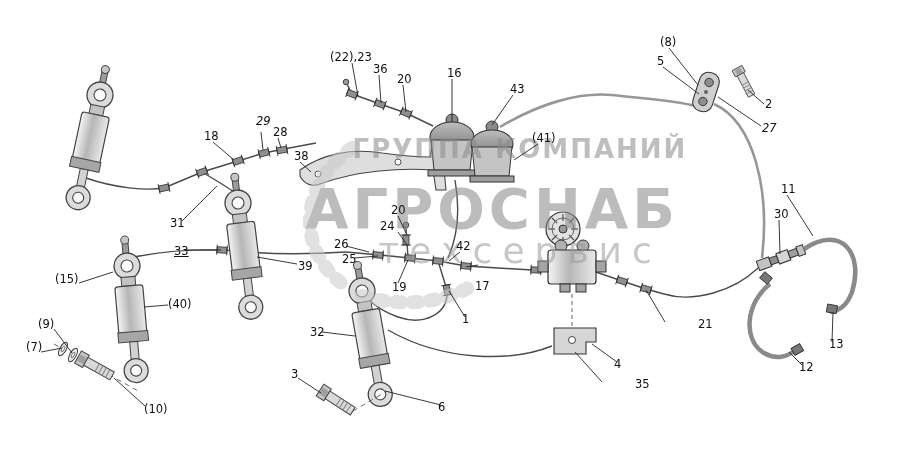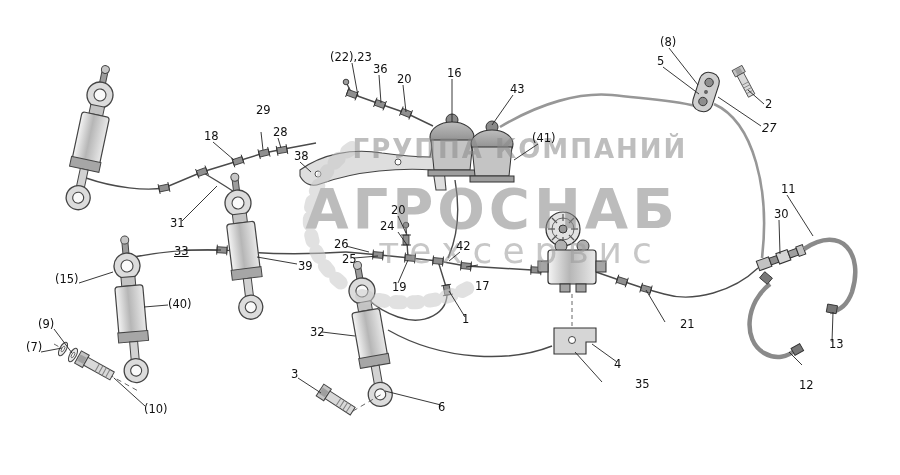--- a/index.html
+++ b/index.html
@@ -265,39 +265,39 @@
       <span class="part-label" style="left: 373px; top: 63px;">36</span>
       <span class="part-label" style="left: 397px; top: 73px;">20</span>
       <span class="part-label" style="left: 447px; top: 67px;">16</span>
       <span class="part-label" style="left: 510px; top: 83px;">43</span>
       <span class="part-label" style="left: 532px; top: 132px;">(41)</span>
       <span class="part-label" style="left: 660px; top: 36px;">(8)</span>
       <span class="part-label" style="left: 657px; top: 55px;">5</span>
       <span class="part-label" style="left: 765px; top: 98px;">2</span>
       <span class="part-label" style="left: 762px; top: 122px; font-style: italic;">27</span>
       <span class="part-label" style="left: 204px; top: 130px;">18</span>
-      <span class="part-label" style="left: 256px; top: 104px;">29</span>
+      <span class="part-label" style="left: 256px; top: 115px; font-style: italic;">29</span>
       <span class="part-label" style="left: 273px; top: 126px;">28</span>
       <span class="part-label" style="left: 294px; top: 150px;">38</span>
       <span class="part-label" style="left: 170px; top: 217px;">31</span>
       <span class="part-label" style="left: 174px; top: 245px; text-decoration: underline;">33</span>
       <span class="part-label" style="left: 298px; top: 260px;">39</span>
       <span class="part-label" style="left: 391px; top: 204px;">20</span>
       <span class="part-label" style="left: 380px; top: 220px;">24</span>
       <span class="part-label" style="left: 334px; top: 238px;">26</span>
       <span class="part-label" style="left: 342px; top: 253px;">25</span>
       <span class="part-label" style="left: 392px; top: 281px;">19</span>
       <span class="part-label" style="left: 456px; top: 240px;">42</span>
       <span class="part-label" style="left: 475px; top: 268px; margin-top: 12px;">17</span>
       <span class="part-label" style="left: 462px; top: 313px;">1</span>
       <span class="part-label" style="left: 781px; top: 183px;">11</span>
       <span class="part-label" style="left: 774px; top: 208px;">30</span>
-      <span class="part-label" style="left: 680px; top: 318px;">21</span>
+      <span class="part-label" style="left: 698px; top: 318px;">21</span>
       <span class="part-label" style="left: 829px; top: 338px;">13</span>
-      <span class="part-label" style="left: 799px; top: 379px;">12</span>
+      <span class="part-label" style="left: 799px; top: 361px;">12</span>
       <span class="part-label" style="left: 55px; top: 273px;">(15)</span>
       <span class="part-label" style="left: 168px; top: 298px;">(40)</span>
       <span class="part-label" style="left: 38px; top: 318px;">(9)</span>
       <span class="part-label" style="left: 26px; top: 341px;">(7)</span>
       <span class="part-label" style="left: 144px; top: 403px;">(10)</span>
       <span class="part-label" style="left: 310px; top: 326px;">32</span>
       <span class="part-label" style="left: 291px; top: 368px;">3</span>
       <span class="part-label" style="left: 438px; top: 401px;">6</span>
       <span class="part-label" style="left: 614px; top: 358px;">4</span>
       <span class="part-label" style="left: 599px; top: 378px; margin-left: 36px;">35</span>

